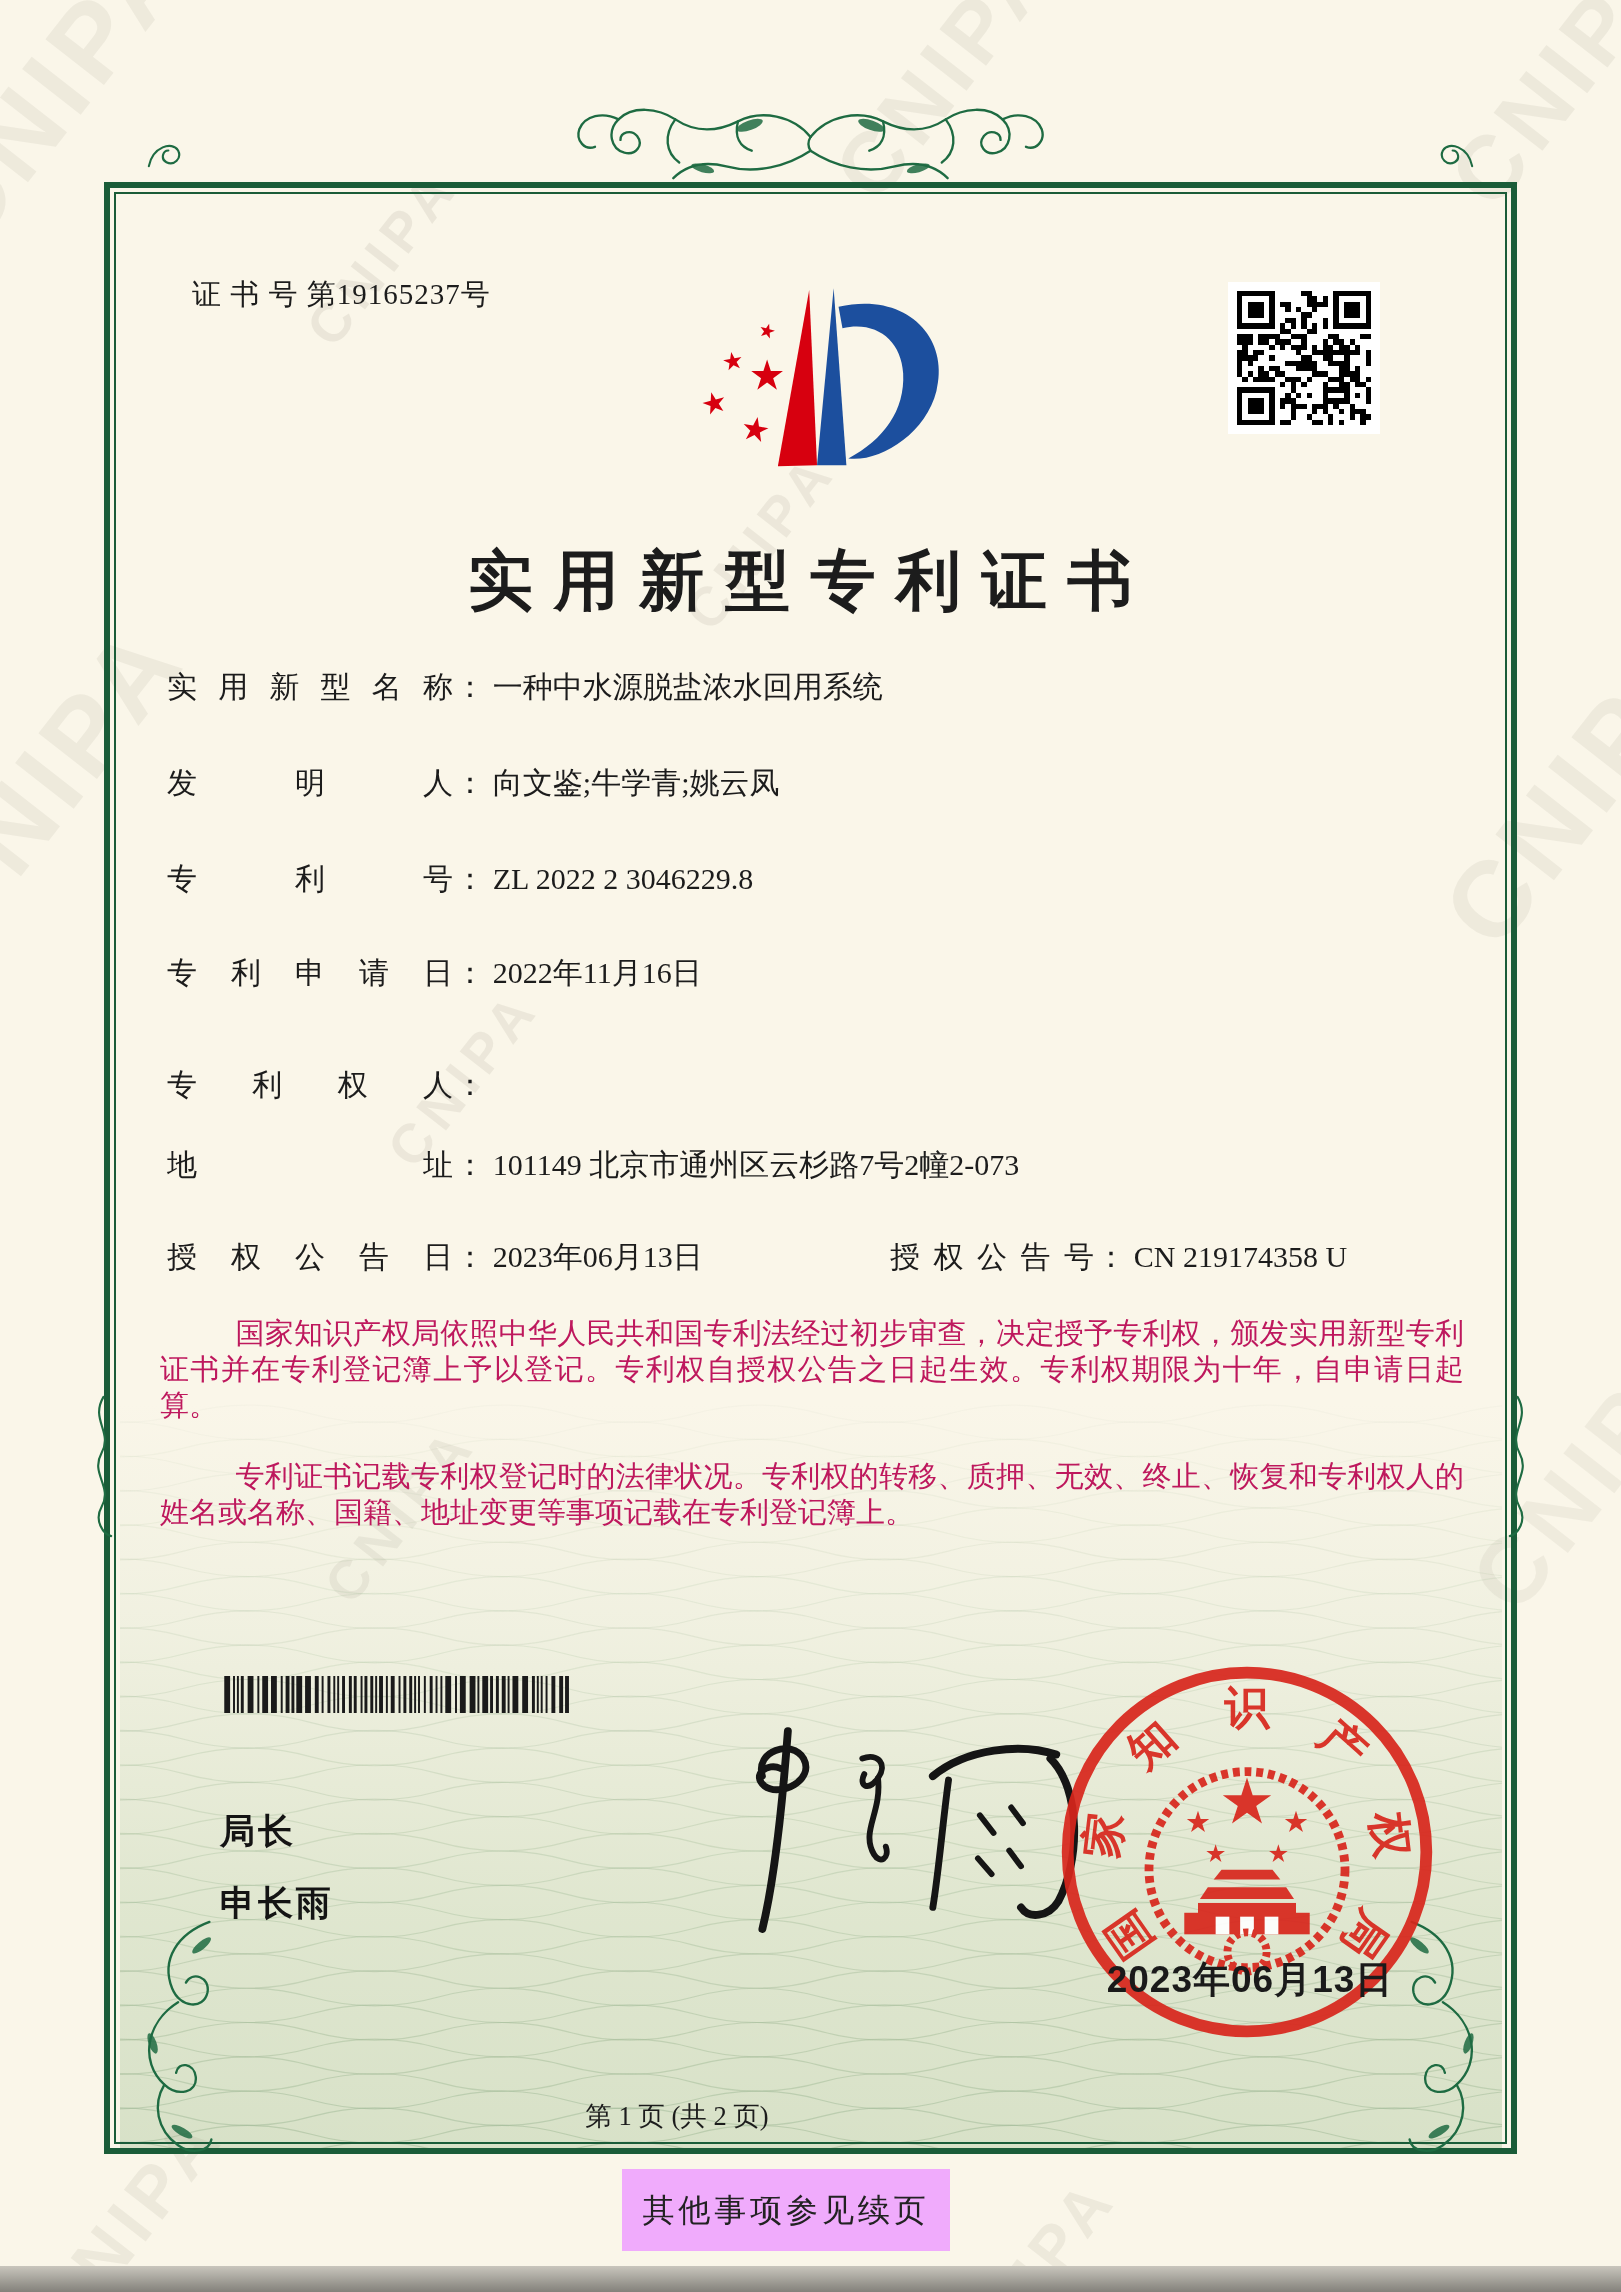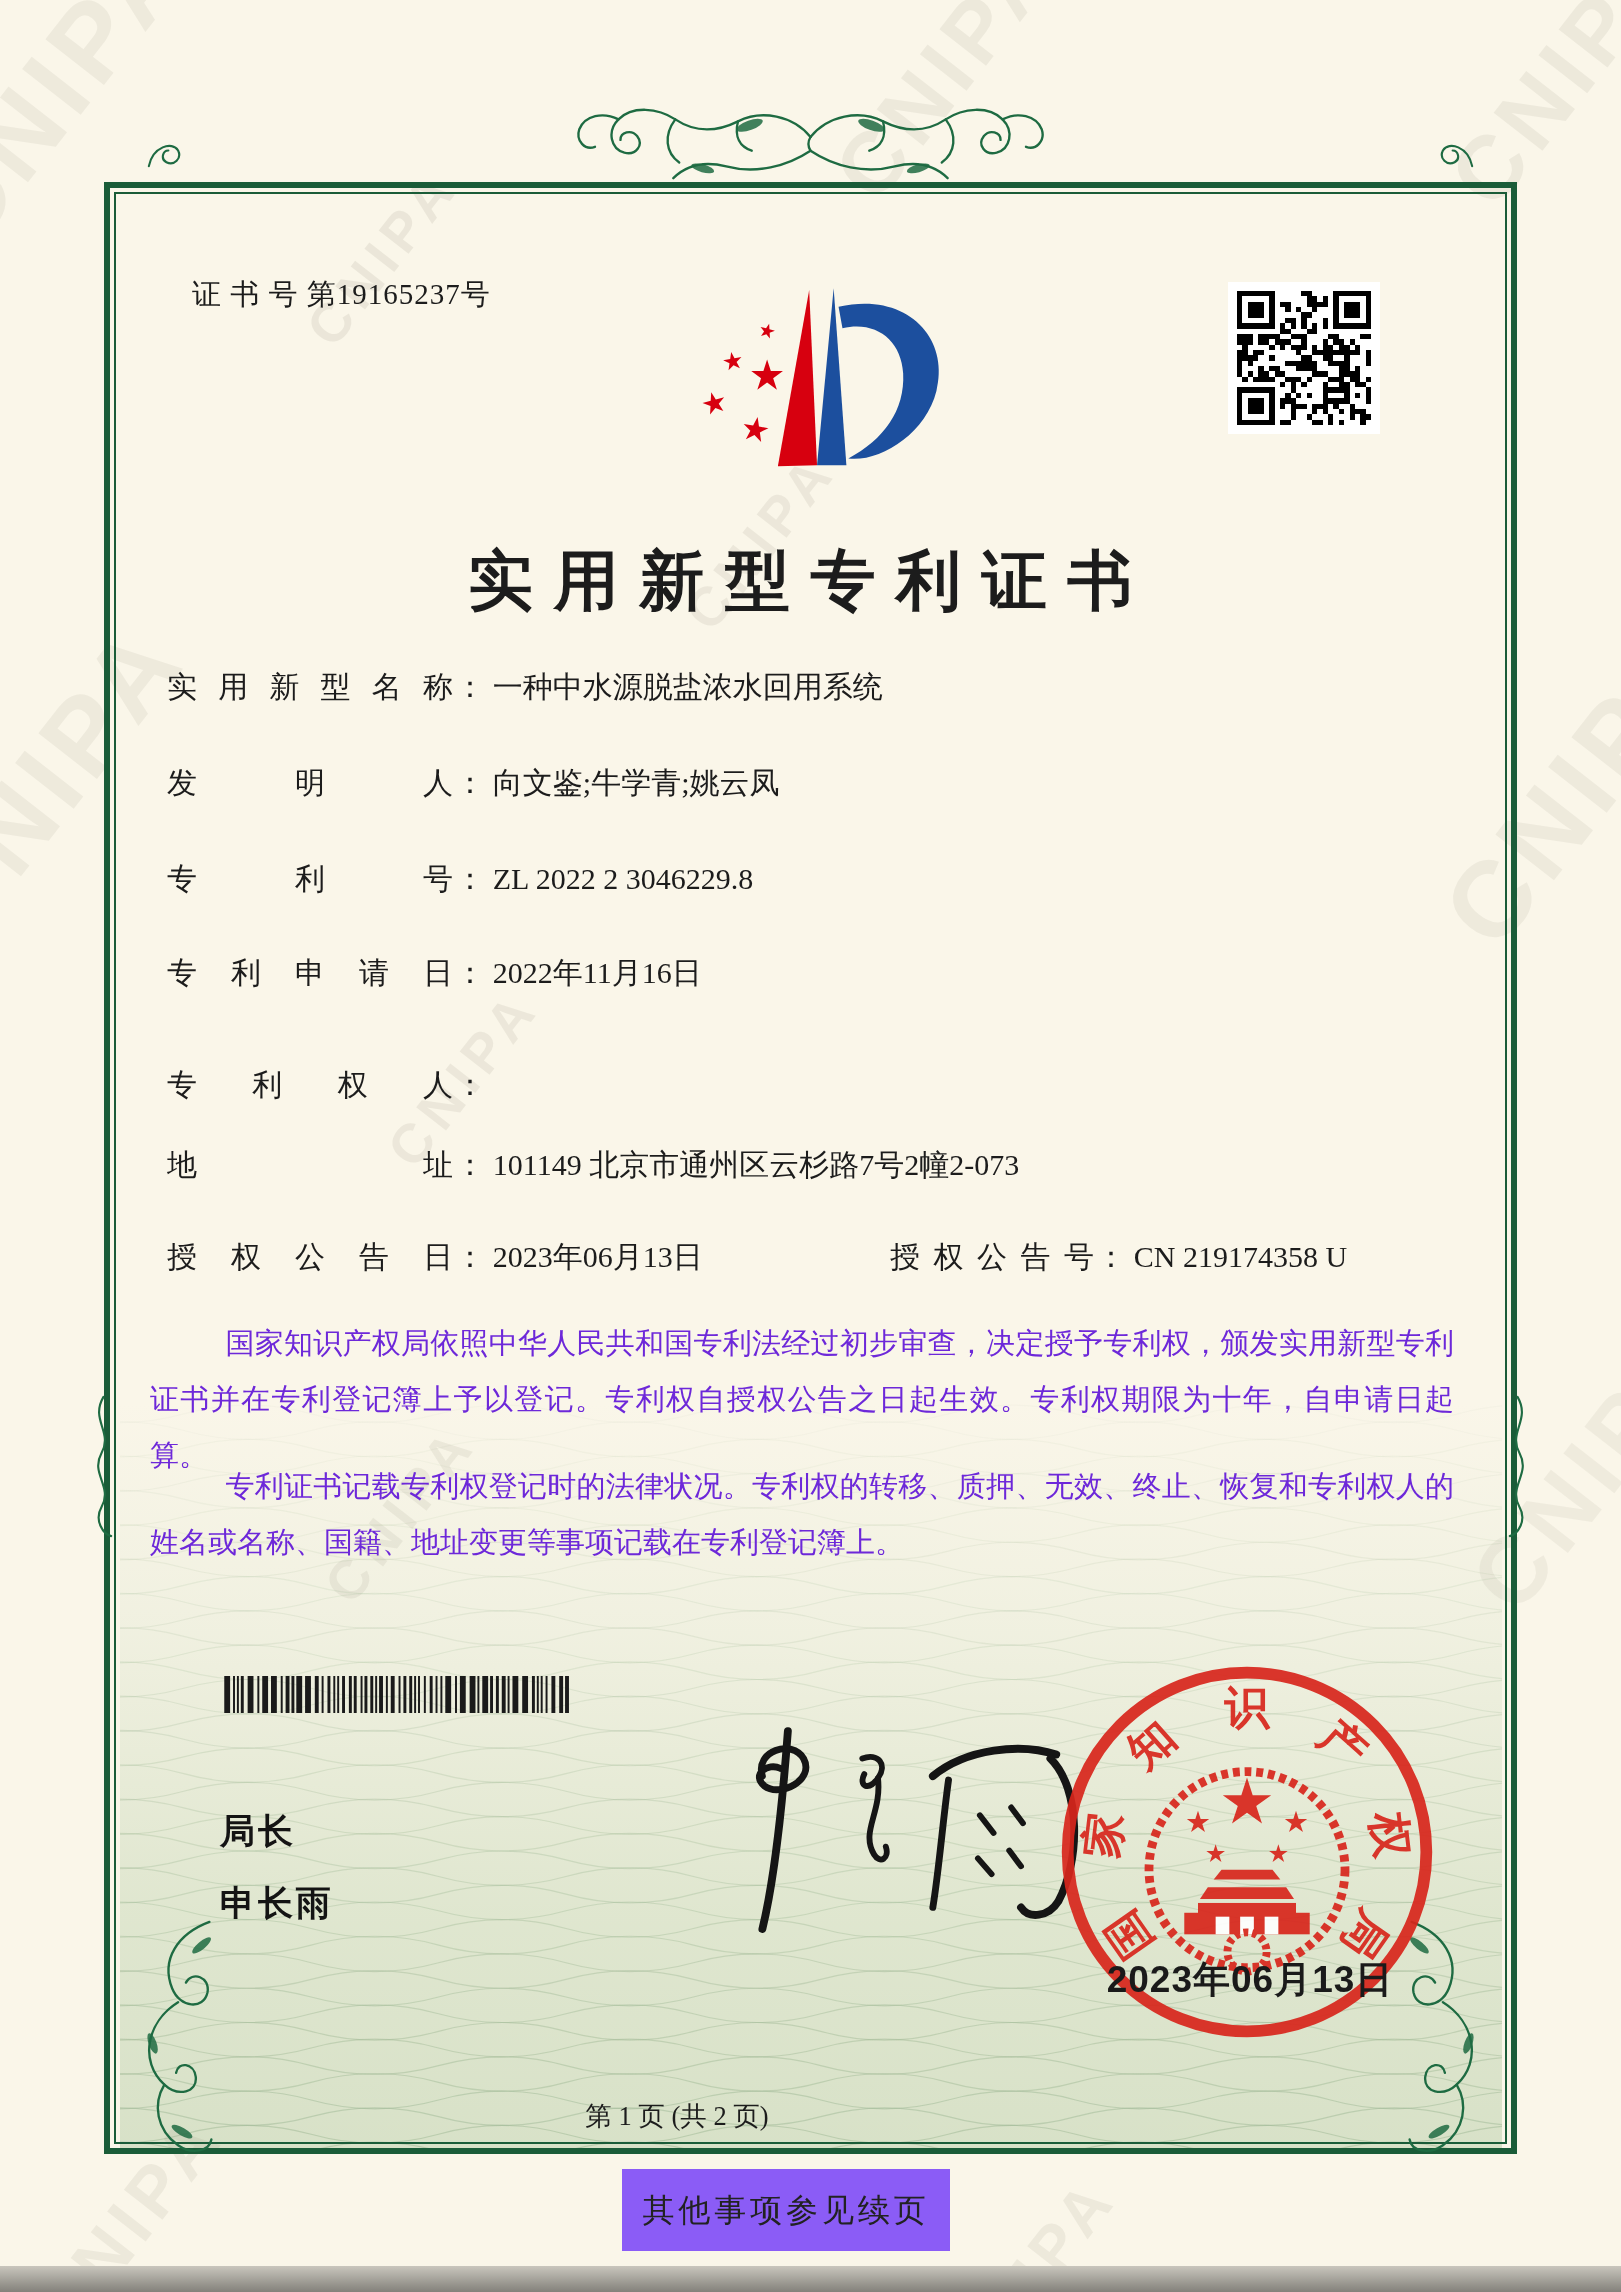--- a/index.html
+++ b/index.html
@@ -27,32 +27,32 @@
          letter-spacing:20.6px;z-index:7;}
   
   .frow{position:absolute;left:167px;width:1304px;display:flex;align-items:baseline;
         font-size:30px;z-index:7;}
   .flabel{display:inline-block;width:286px;text-align:justify;text-align-last:justify;flex:none;}
   .flabel2{width:204px;}
   .fcolon{margin:0 7.8px 0 2px;flex:none;}
   .fvalue{white-space:nowrap;}
   .grant2{position:absolute;left:723px;top:0;display:flex;align-items:baseline;}
   
-  .para{position:absolute;left:150px;width:1304px;font-size:29px;line-height:56px;
-        text-align:justify;text-indent:2.6em;z-index:7;color:#6d28d9;}
+  .para{position:absolute;left:160px;width:1304px;font-size:29px;line-height:36px;
+        text-align:justify;text-indent:2.6em;z-index:7;color:#be185d;}
   
   #barcode{left:223px;top:1676px;z-index:7;}
   .signer{left:220px;font-size:35px;font-weight:700;z-index:7;
           font-family:"Liberation Sans","DejaVu Sans",sans-serif;letter-spacing:2.9px;color:#141414;}
   #signature{left:686px;top:1725px;z-index:7;}
   #seal{left:1051px;top:1656px;z-index:7;}
   #seal-date{left:1054px;top:1955px;width:392px;text-align:center;font-size:37px;font-weight:600;
              font-family:"Liberation Sans","DejaVu Sans",sans-serif;color:#1a1a1a;z-index:8;letter-spacing:1px;}
   #page-num{left:105px;top:2098px;width:1144px;text-align:center;font-size:26.5px;z-index:7;}
-  #note-box{left:622px;top:2169px;width:328px;height:82px;background:#8b5cf6;z-index:7;}
+  #note-box{left:622px;top:2169px;width:328px;height:82px;background:#f0abfc;z-index:7;}
   #note-box div{width:100%;text-align:center;line-height:82px;font-size:32px;letter-spacing:3.9px;color:#222;}
   #bottom-band{left:0;top:2266px;width:1621px;height:26.5px;
                background:linear-gradient(180deg,#c9c6bd,#807e78);z-index:9;}
 </style>
 </head>
 <body>
 
 <div>
 
   <div class="abs" id="waves-area">

